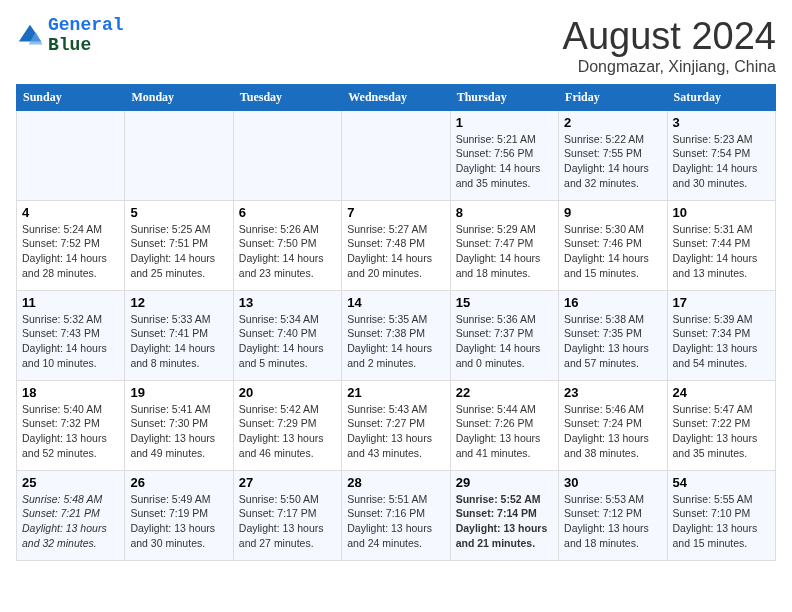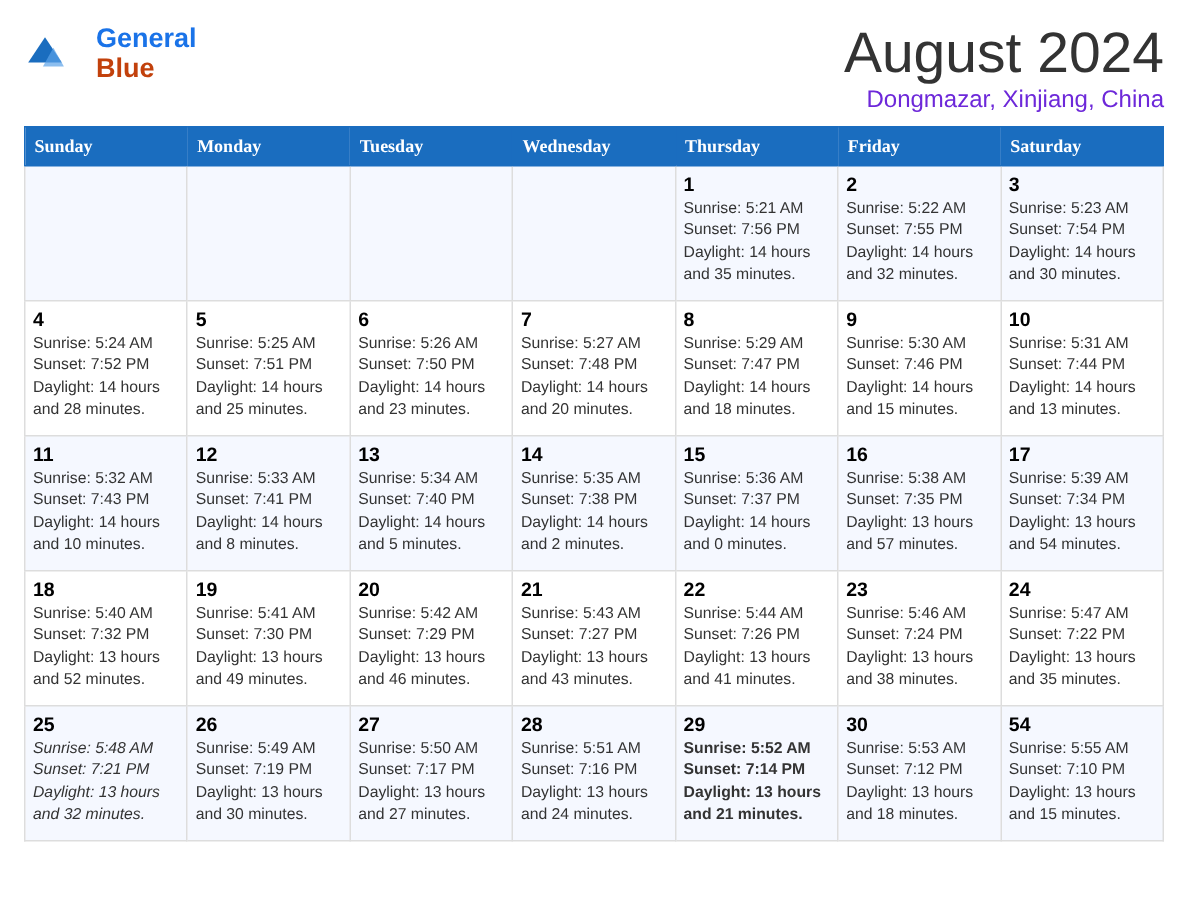--- a/index.html
+++ b/index.html
@@ -12,21 +12,22 @@
     }
     .header-area {
       display: flex;
       justify-content: space-between;
       align-items: flex-start;
       margin-bottom: 8px;
     }
     .logo {
       display: flex;
       align-items: center;
-      gap: 20px;
+      gap: 4px;
+      font-family: Liberation Mono, monospace;
     }
     .logo-text {
       font-size: 18px;
       font-weight: bold;
       color: #333;
       line-height: 1.1;
     }
     .logo-text span {
       color: #1a73e8;
     }
@@ -38,21 +39,21 @@
       text-align: right;
     }
     .month-title {
       font-size: 38px;
       font-weight: normal;
       color: #333;
       line-height: 1.1;
     }
     .subtitle {
       font-size: 16px;
-      color: #6d28d9;
+      color: #404040;
     }
     table {
       width: 100%;
       border-collapse: collapse;
       font-size: 11px;
     }
     thead tr {
       background-color: #1a6dbf;
       font-family: Liberation Serif, serif;
     }
@@ -101,21 +102,21 @@
 
 <div class="header-area">
   <div class="logo">
     <svg class="logo-icon" viewBox="0 0 40 40" xmlns="http://www.w3.org/2000/svg">
       <rect width="40" height="40" fill="none"></rect>
       <polygon points="20,4 36,28 4,28" fill="#1a6dbf"></polygon>
       <polygon points="28,14 38,32 18,32" fill="#5ba3e8" opacity="0.7"></polygon>
     </svg>
     <div class="logo-text">
       <span>General</span><br>
-      <span style="color:#c2410c;">Blue</span>
+      <span style="color:#14532d;">Blue</span>
     </div>
   </div>
   <div class="title-area">
     <div class="month-title">August 2024</div>
     <div class="subtitle">Dongmazar, Xinjiang, China</div>
   </div>
 </div>
 
 <table>
   <thead>

